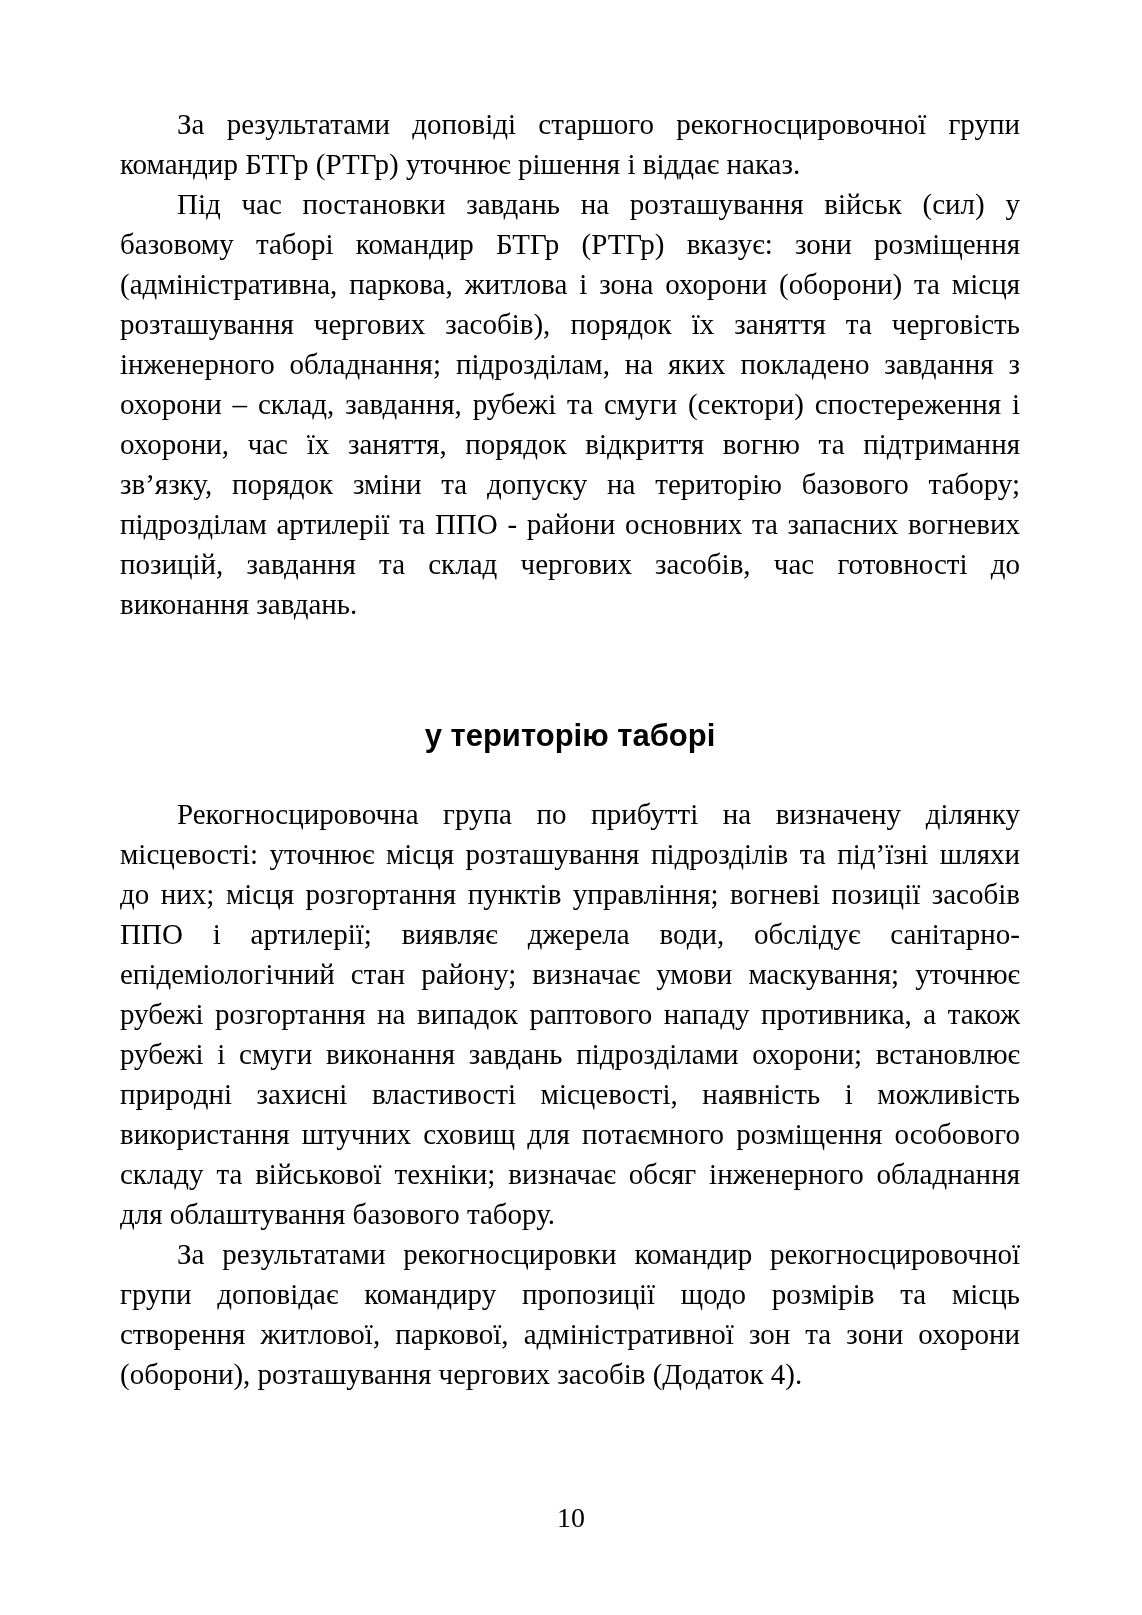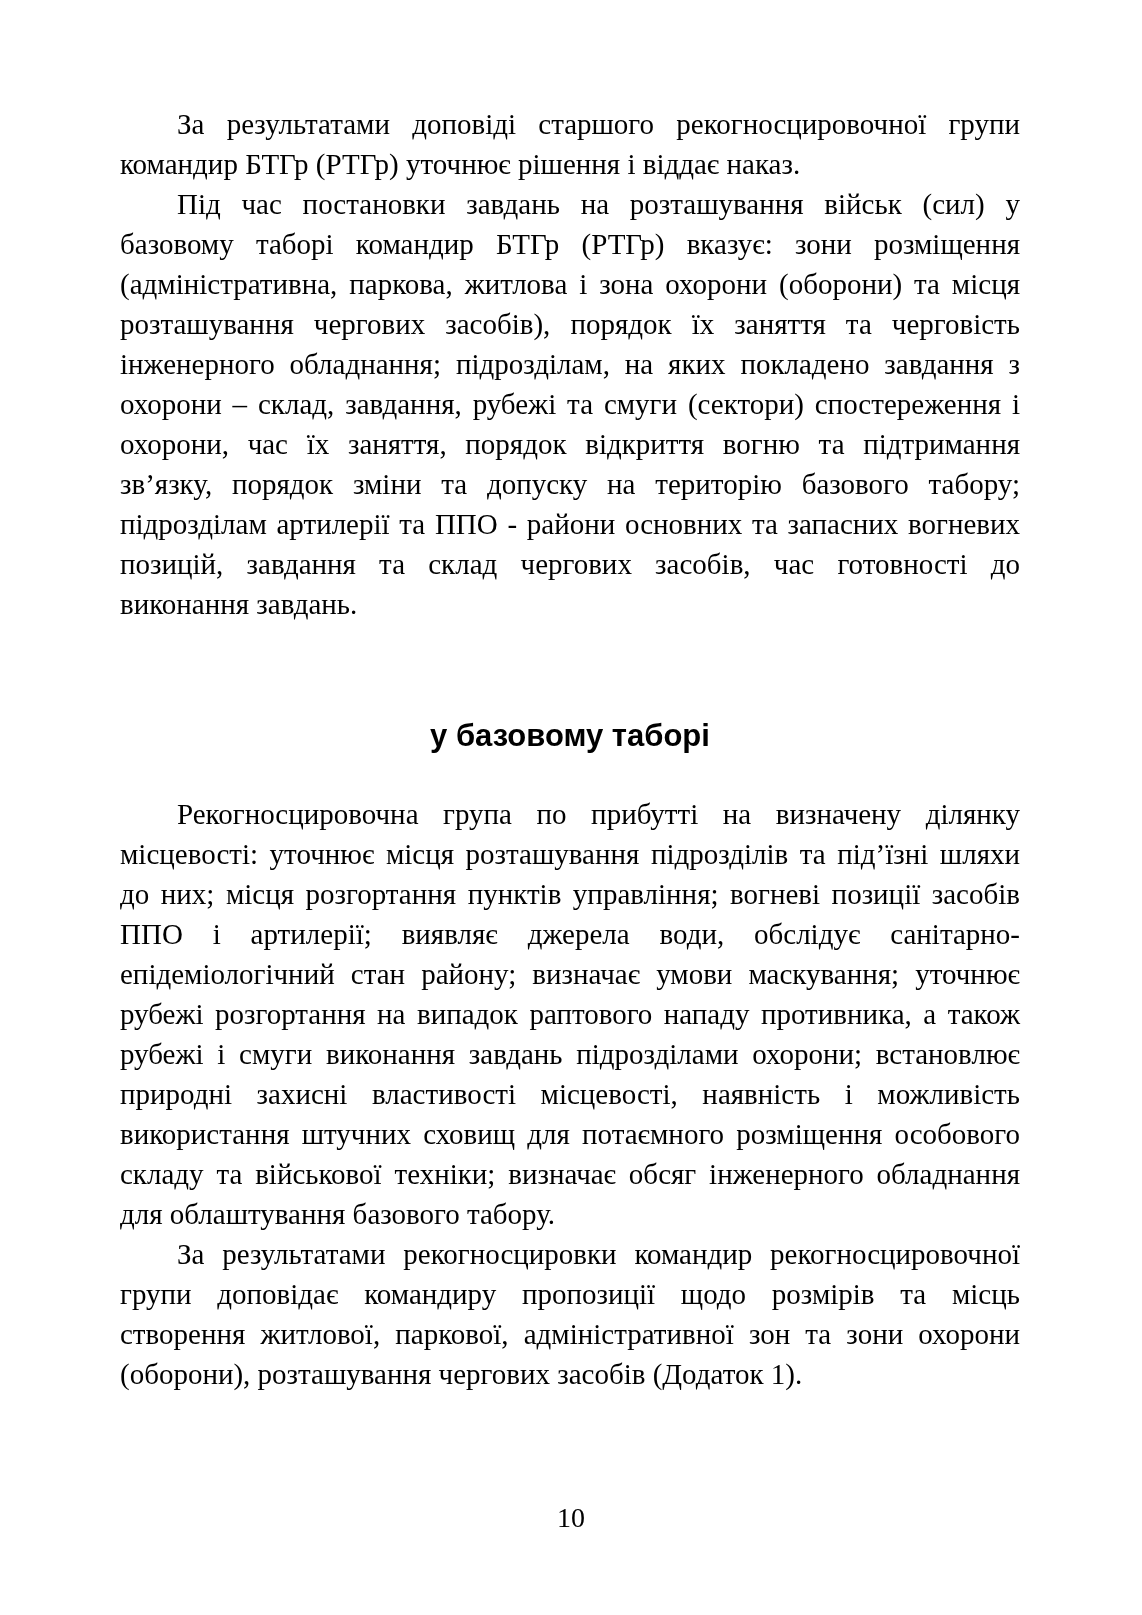--- a/index.html
+++ b/index.html
@@ -56,21 +56,21 @@
 </style>
 </head>
 <body>
 
 <div class="page">
   <div class="text-block">
     <p class="body-para">За результатами доповіді старшого рекогносцировочної групи командир БТГр (РТГр) уточнює рішення і віддає наказ.</p>
     <p class="body-para">Під час постановки завдань на розташування військ (сил) у базовому таборі командир БТГр (РТГр) вказує: зони розміщення (адміністративна, паркова, житлова і зона охорони (оборони) та місця розташування чергових засобів), порядок їх заняття та черговість інженерного обладнання; підрозділам, на яких покладено завдання з охорони – склад, завдання, рубежі та смуги (сектори) спостереження і охорони, час їх заняття, порядок відкриття вогню та підтримання зв’язку, порядок зміни та допуску на територію базового табору; підрозділам артилерії та ППО - райони основних та запасних вогневих позицій, завдання та склад чергових засобів, час готовності до виконання завдань.</p>
 
     <h2 class="section-heading">
-      <span class="heading-line">у базовому таборі</span>
+      <span class="heading-line">у територію таборі</span>
     </h2>
 
     <p class="body-para">Рекогносцировочна група по прибутті на визначену ділянку місцевості: уточнює місця розташування підрозділів та під’їзні шляхи до них; місця розгортання пунктів управління; вогневі позиції засобів ППО і артилерії; виявляє джерела води, обслідує санітарно-епідеміологічний стан району; визначає умови маскування; уточнює рубежі розгортання на випадок раптового нападу противника, а також рубежі і смуги виконання завдань підрозділами охорони; встановлює природні захисні властивості місцевості, наявність і можливість використання штучних сховищ для потаємного розміщення особового складу та військової техніки; визначає обсяг інженерного обладнання для облаштування базового табору.</p>
-    <p class="body-para">За результатами рекогносцировки командир рекогносцировочної групи доповідає командиру пропозиції щодо розмірів та місць створення житлової, паркової, адміністративної зон та зони охорони (оборони), розташування чергових засобів (Додаток 1).</p>
+    <p class="body-para">За результатами рекогносцировки командир рекогносцировочної групи доповідає командиру пропозиції щодо розмірів та місць створення житлової, паркової, адміністративної зон та зони охорони (оборони), розташування чергових засобів (Додаток 4).</p>
   </div>
 
   <div class="page-number">10</div>
 </div>
 
 </body></html>

